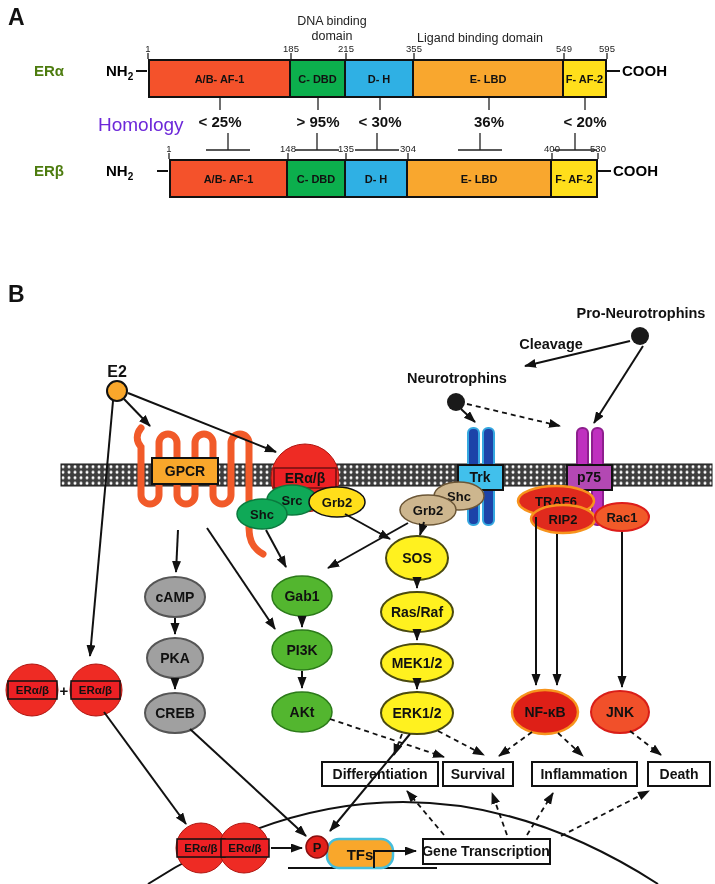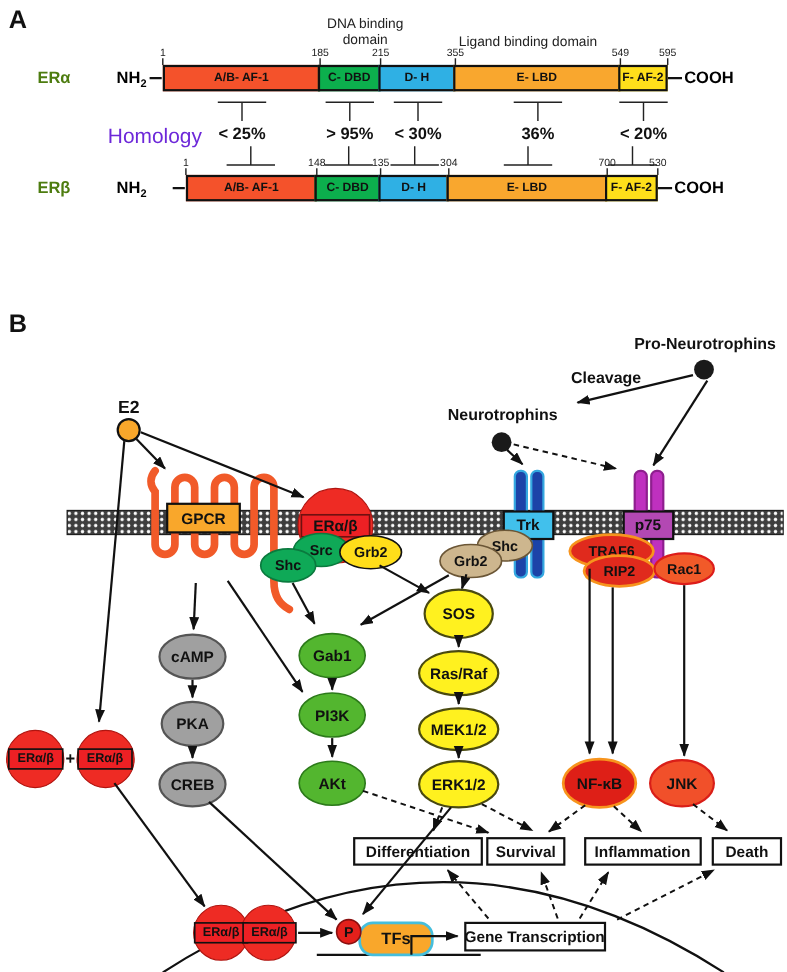--- a/index.html
+++ b/index.html
@@ -4,21 +4,21 @@
 <style>
   html,body{margin:0;padding:0;background:#fff}
   .canvas{position:relative;width:715px;height:884px;background:#fff;font-family:"Liberation Sans",sans-serif;overflow:hidden}
   .abs{position:absolute}
   .panel-label{font-size:23px;font-weight:bold;color:#111}
   .ann{font-size:12.5px;color:#222;text-align:left;transform:translateX(-50%);white-space:nowrap}
   .rname{font-size:15px;font-weight:bold;color:#4d7c0f}
   .term{font-size:15px;font-weight:bold;color:#000000;white-space:nowrap}
   .term sub{font-size:10px}
   .num{font-size:9.5px;color:#222;transform:translateX(-50%);white-space:nowrap}
-  .bar{display:flex;position:absolute;height:24px}
+  .bar{display:flex;position:absolute;height:39px}
   .seg{box-sizing:border-box;border:2px solid #111;height:100%;display:flex;align-items:center;justify-content:center;font-size:11px;font-weight:bold;color:#111;white-space:nowrap}
   .seg + .seg{margin-left:-2px}
   .hom{font-size:15px;font-weight:bold;color:#111;transform:translateX(-50%);white-space:nowrap}
   .homlabel{font-size:19px;color:#6d28d9}
   svg{position:absolute;left:0;top:0}
   .t{font-family:"Liberation Sans",sans-serif;font-weight:bold;fill:#111;text-anchor:middle;dominant-baseline:central}
   .s11{font-size:11.5px}.s13{font-size:13px}.s14{font-size:14px}.s145{font-size:14.5px}.s15{font-size:15px}.s16{font-size:16px}
   .ln{stroke:#111;stroke-width:2;fill:none}
   .thin{stroke:#222;stroke-width:1.3;fill:none}
   .dash{stroke:#111;stroke-width:1.8;fill:none;stroke-dasharray:5 4}
@@ -235,21 +235,21 @@
   <span class="abs hom" style="left:220px;top:113px">&lt; 25%</span>
   <span class="abs hom" style="left:318px;top:113px">&gt; 95%</span>
   <span class="abs hom" style="left:380px;top:113px">&lt; 30%</span>
   <span class="abs hom" style="left:489px;top:113px">36%</span>
   <span class="abs hom" style="left:585px;top:113px">&lt; 20%</span>
 
   <span class="abs num" style="left:169px;top:143px">1</span>
   <span class="abs num" style="left:288px;top:143px">148</span>
   <span class="abs num" style="left:346px;top:143px">135</span>
   <span class="abs num" style="left:408px;top:143px">304</span>
-  <span class="abs num" style="left:552px;top:143px">700</span>
+  <span class="abs num" style="left:552px;top:143px">400</span>
   <span class="abs num" style="left:598px;top:143px">530</span>
   <div class="abs rname" style="left:34px;top:162px">ERβ</div>
   <div class="abs term" style="left:106px;top:162px"><span>NH</span><sub>2</sub></div>
   <div class="bar" style="left:169px;top:159px;width:429px">
     <div class="seg" style="width: 119px; background: rgb(244, 82, 43);">A/B- AF-1</div>
     <div class="seg" style="width: 60px; background: rgb(12, 175, 77);">C- DBD</div>
     <div class="seg" style="width: 64px; background: rgb(47, 176, 228);">D- H</div>
     <div class="seg" style="width: 146px; background: rgb(249, 167, 46);">E- LBD</div>
     <div class="seg" style="width: 48px; background: rgb(255, 223, 27);">F- AF-2</div>
   </div>

